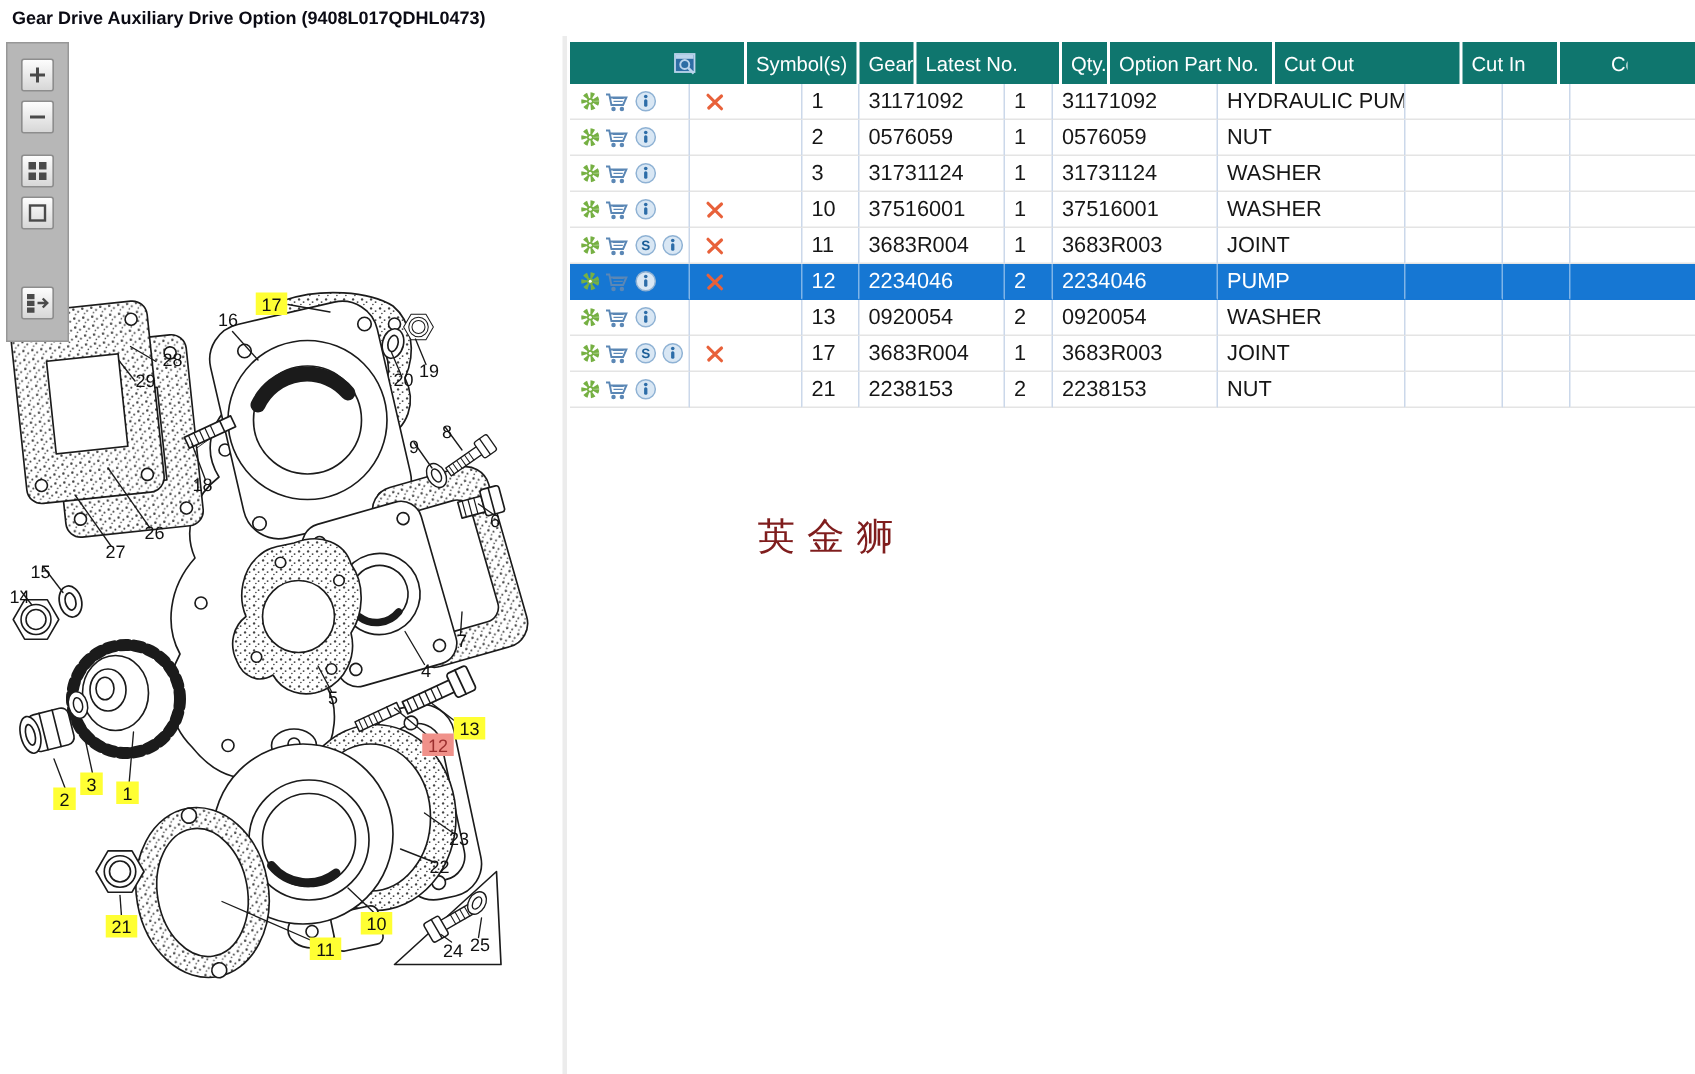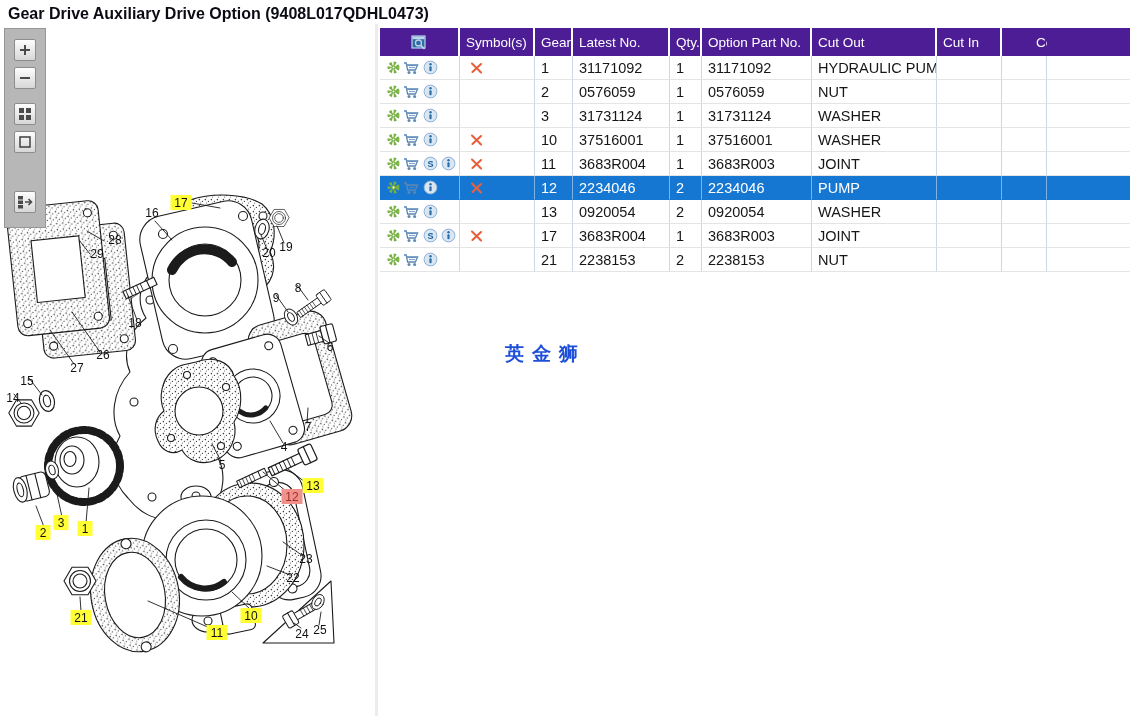--- a/index.html
+++ b/index.html
@@ -1,49 +1,49 @@
 <!DOCTYPE html>
 <html><head>
 <meta charset="utf-8">
 <style>
   html,body{margin:0;padding:0;background:#fff;}
   #screen{position:relative;width:1130px;height:716px;background:#fff;overflow:hidden;
           font-family:"Liberation Sans",sans-serif;}
   
-  #title{position:absolute;left:8px;top:5px;font-size:16px;font-weight:bold;color:#0b0b14;white-space:nowrap;}
+  #title{position:absolute;left:8px;top:5px;font-size:12px;font-weight:bold;color:#0b0b14;white-space:nowrap;}
   
   #divider{position:absolute;left:375px;top:24px;width:3px;height:692px;background:#ececec;}
   
   #toolbar{position:absolute;left:4px;top:28px;width:42px;height:200px;background:#b7b7b7;
            border:1px solid #979797;box-sizing:border-box;z-index:5;}
   .tbtn{position:absolute;left:9px;width:22px;height:22px;box-sizing:border-box;
         background:linear-gradient(#fdfdfd,#d7d7d7);border:1px solid #8d8d8d;border-radius:2px;
         display:flex;align-items:center;justify-content:center;padding:0;cursor:pointer;}
   
   #diagram{position:absolute;left:0;top:0;z-index:1;}
   .dlbl{font:12px "Liberation Sans",sans-serif;fill:#111;text-anchor:middle;}
   .dlbl.pink{fill:#9c2f2f;}
   
   #table-panel{position:absolute;left:380px;top:28px;width:750px;z-index:2;}
   .grid{display:grid;grid-template-columns:80px 75px 38px 97px 32px 110px 125px 65px 45px 83px;}
-  .thead{height:28px;background:#4c1d95;color:#fff;font-size:13.5px;}
+  .thead{height:28px;background:#0f766e;color:#fff;font-size:13.5px;padding-left:38px;}
   .hcell{display:flex;align-items:center;padding-left:6px;border-right:2px solid #fff;box-sizing:border-box;white-space:nowrap;overflow:hidden;}
   .hcell.c0{justify-content:center;padding-left:0;}
   .hcell.last{border-right:none;margin-left:28px;}
   .trow{height:24px;font-size:14.5px;color:#161616;background:#fff;}
   .cell{display:flex;align-items:center;padding-left:6px;border-right:1px solid #CBD8EA;border-bottom:1px solid #E4E4E4;box-sizing:border-box;white-space:nowrap;overflow:hidden;}
   .cell.last{border-right:none;}
   .icons-cell{gap:3px;padding-left:7px;}
   .sym{padding-left:10px;}
   .trow.sel{background:#1677D3;color:#fff;}
   .trow.sel .cell{border-right-color:rgba(255,255,255,.45);border-bottom-color:#1677D3;}
   .ricon{display:inline-flex;align-items:center;}
   
-  #watermark{position:absolute;left:505px;top:341px;font-size:19px;font-weight:bold;
-             color:#1d4ed8;letter-spacing:8px;z-index:2;font-family:"DejaVu Sans","Liberation Sans",sans-serif;}
+  #watermark{position:absolute;left:505px;top:341px;font-size:25px;font-weight:normal;
+             color:#7f1d1d;letter-spacing:8px;z-index:2;font-family:"DejaVu Sans","Liberation Sans",sans-serif;}
 </style>
 </head>
 <body>
 
 <div id="screen">
 
   <div id="title">Gear Drive Auxiliary Drive Option (9408L017QDHL0473)</div>
   <div id="divider"></div>
 
   <svg id="diagram" width="377" height="716" viewBox="0 0 377 716">

